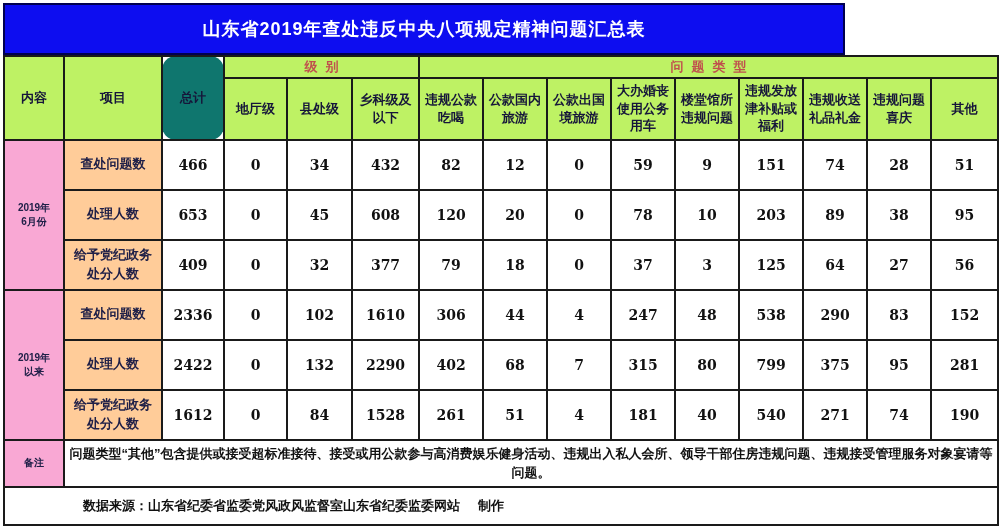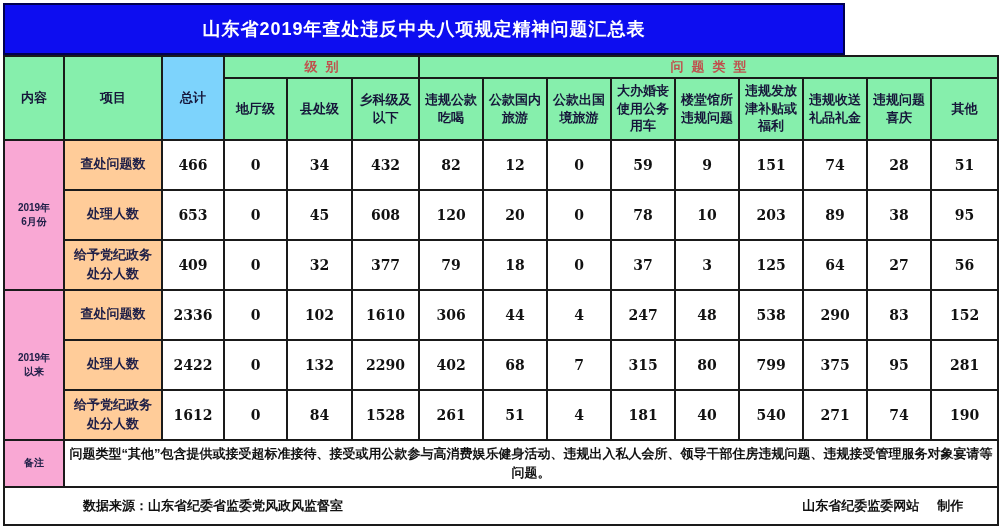--- a/index.html
+++ b/index.html
@@ -20,40 +20,40 @@
   .title-line2 { font-size: 16px; font-weight: bold; }
 
   
   table.grid { width: 994px; border-collapse: collapse; table-layout: fixed; }
   table.grid td {
     border: 2px solid #1a1a1a;
     text-align: center; vertical-align: middle;
     padding: 1px 2px;
     overflow: hidden;
   }
-  .hc { background: #86efac; color: #16163a; font-weight: bold; font-size: 13px; white-space: pre-line; line-height: 1.35; }
-  .hc-total { background: #7dd3fc; }
+  .hc { background: #bef264; color: #16163a; font-weight: bold; font-size: 13px; white-space: pre-line; line-height: 1.35; }
+  .hc-total { background: #0f766e; border-radius: 14px; }
   .hc-group { color: #c0504d; letter-spacing: 8px; height: 20px; font-size: 13px; text-indent: 8px; }
   tr.band2 td { height: 62px; }
 
   .content-cell { background: #f9a8d4; color: #202048; font-weight: bold; font-size: 10px; white-space: pre-line; line-height: 1.4; }
   .project-cell { background: #ffcc99; color: #202048; font-weight: bold; font-size: 13px; white-space: pre-line; line-height: 1.4; }
   .num-cell { background: #ffffff; color: #111111; font-weight: bold; font-size: 14px; font-family: "DejaVu Serif", serif; }
   tr.data-row td { height: 50px; }
 
   .remark-row td { height: 46px; }
   .remark-text {
     background: #ffffff; text-align: right;
     font-weight: bold; font-size: 13px; color: #111111;
     padding: 3px 0 !important; line-height: 1.5;
   }
 
   .footer-row td { height: 38px; background: #ffffff; }
   .footer-flex {
-    display: flex; justify-content: space-between; align-items: center;
+    display: flex; align-items: center;
     padding: 0 32px 0 76px;
     font-weight: bold; font-size: 13px; color: #111111;
   }
   .credit-made { margin-left: 18px; }
 </style>
 </head>
 <body>
 
 <div class="page">
 

